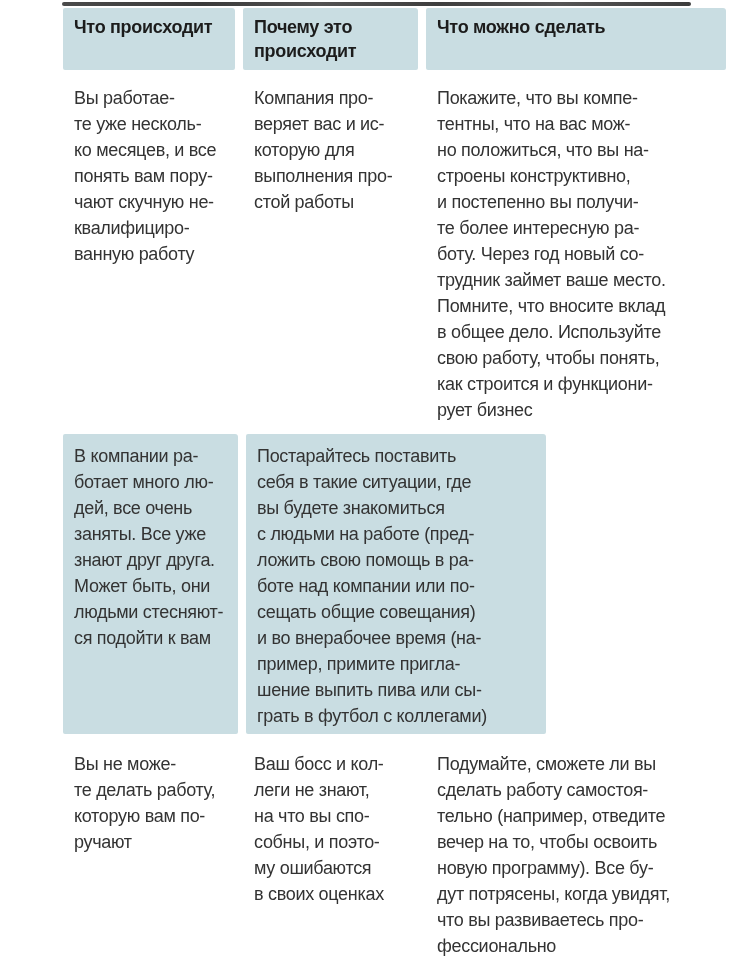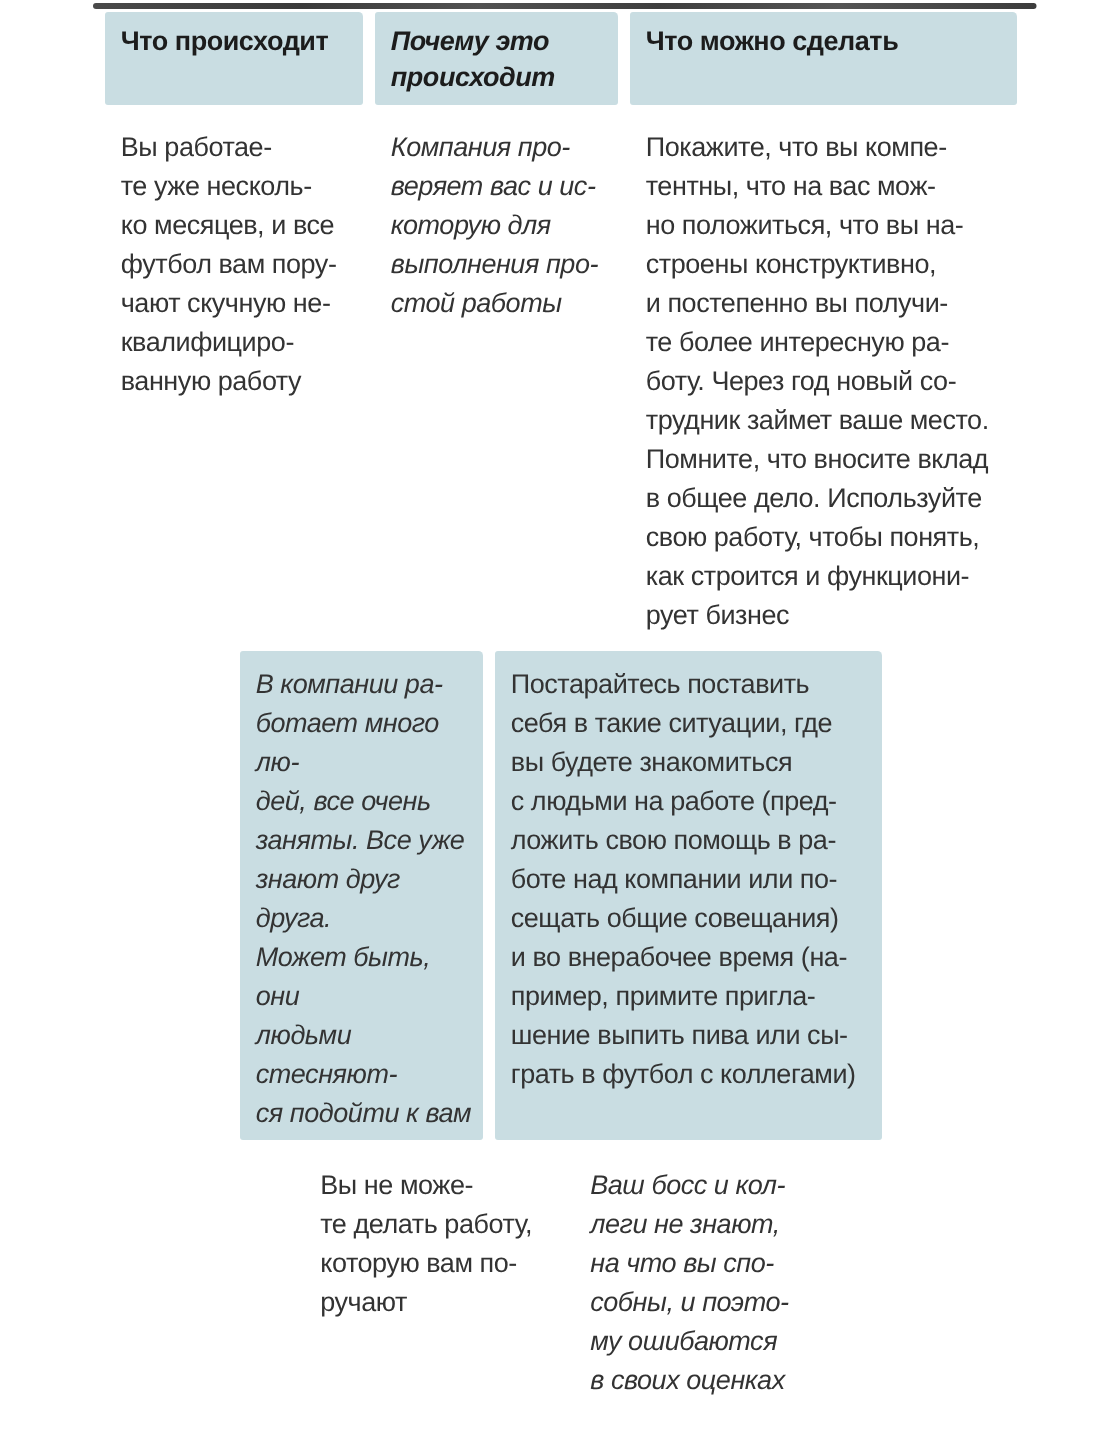--- a/index.html
+++ b/index.html
@@ -30,38 +30,37 @@
     margin-left: -1px;
     border-radius: 2px;
     background: linear-gradient(90deg,
       #4a4a4a 0%, #3a3a3a 22%, #525252 41%,
       #3e3e3e 60%, #555555 79%, #3c3c3c 100%);
   }
   .row {
     display: flex;
     align-items: stretch;
     gap: 8px;
-    justify-content: center;
   }
   .row.header { margin-top: 2px; }
   .row.r1 { margin-top: 6px; }
   .row.r2 { margin-top: 6px; }
   .row.r3 { margin-top: 8px; }
   .cell {
     flex: none;
     padding: 9px 4px 5px 11px;
     font-size: 18px;
     line-height: 26px;
     letter-spacing: -0.3px;
     color: var(--body-text, #333333);
     white-space: pre-line;
   }
   .c1 { width: 172px; }
-  .c2 { width: 162px; font-style: italic; }
-  .c3 { width: 258px; }
+  .c2 { width: 175px; }
+  .c3 { width: 300px; }
   .shaded .cell {
     background: var(--row-highlight, #c9dde2);
     border-radius: 2px 3px 2px 2px;
   }
   .header .cell {
     font-weight: bold;
     color: var(--header-text, #1c1c1c);
     line-height: 24px;
     padding-top: 7px;
     padding-bottom: 7px;
@@ -79,21 +78,21 @@
       <div class="cell c1">Что происходит</div>
       <div class="cell c2">Почему это
 происходит</div>
       <div class="cell c3">Что можно сделать</div>
     </div>
 
     <div class="row r1">
       <div class="cell c1">Вы работае-
 те уже несколь-
 ко месяцев, и все
-футбол вам пору-
+понять вам пору-
 чают скучную не-
 квалифициро-
 ванную работу</div>
       <div class="cell c2">Компания про-
 веряет вас и ис-
 которую для
 выполнения про-
 стой работы</div>
       <div class="cell c3">Покажите, что вы компе-
 тентны, что на вас мож-
@@ -136,16 +135,24 @@
       <div class="cell c1">Вы не може-
 те делать работу,
 которую вам по-
 ручают</div>
       <div class="cell c2">Ваш босс и кол-
 леги не знают,
 на что вы спо-
 собны, и поэто-
 му ошибаются
 в своих оценках</div>
+      <div class="cell c3">Подумайте, сможете ли вы
+сделать работу самостоя-
+тельно (например, отведите
+вечер на то, чтобы освоить
+новую программу). Все бу-
+дут потрясены, когда увидят,
+что вы развиваетесь про-
+фессионально</div>
     </div>
 
   </div>
 </div>
 
 </body></html>

